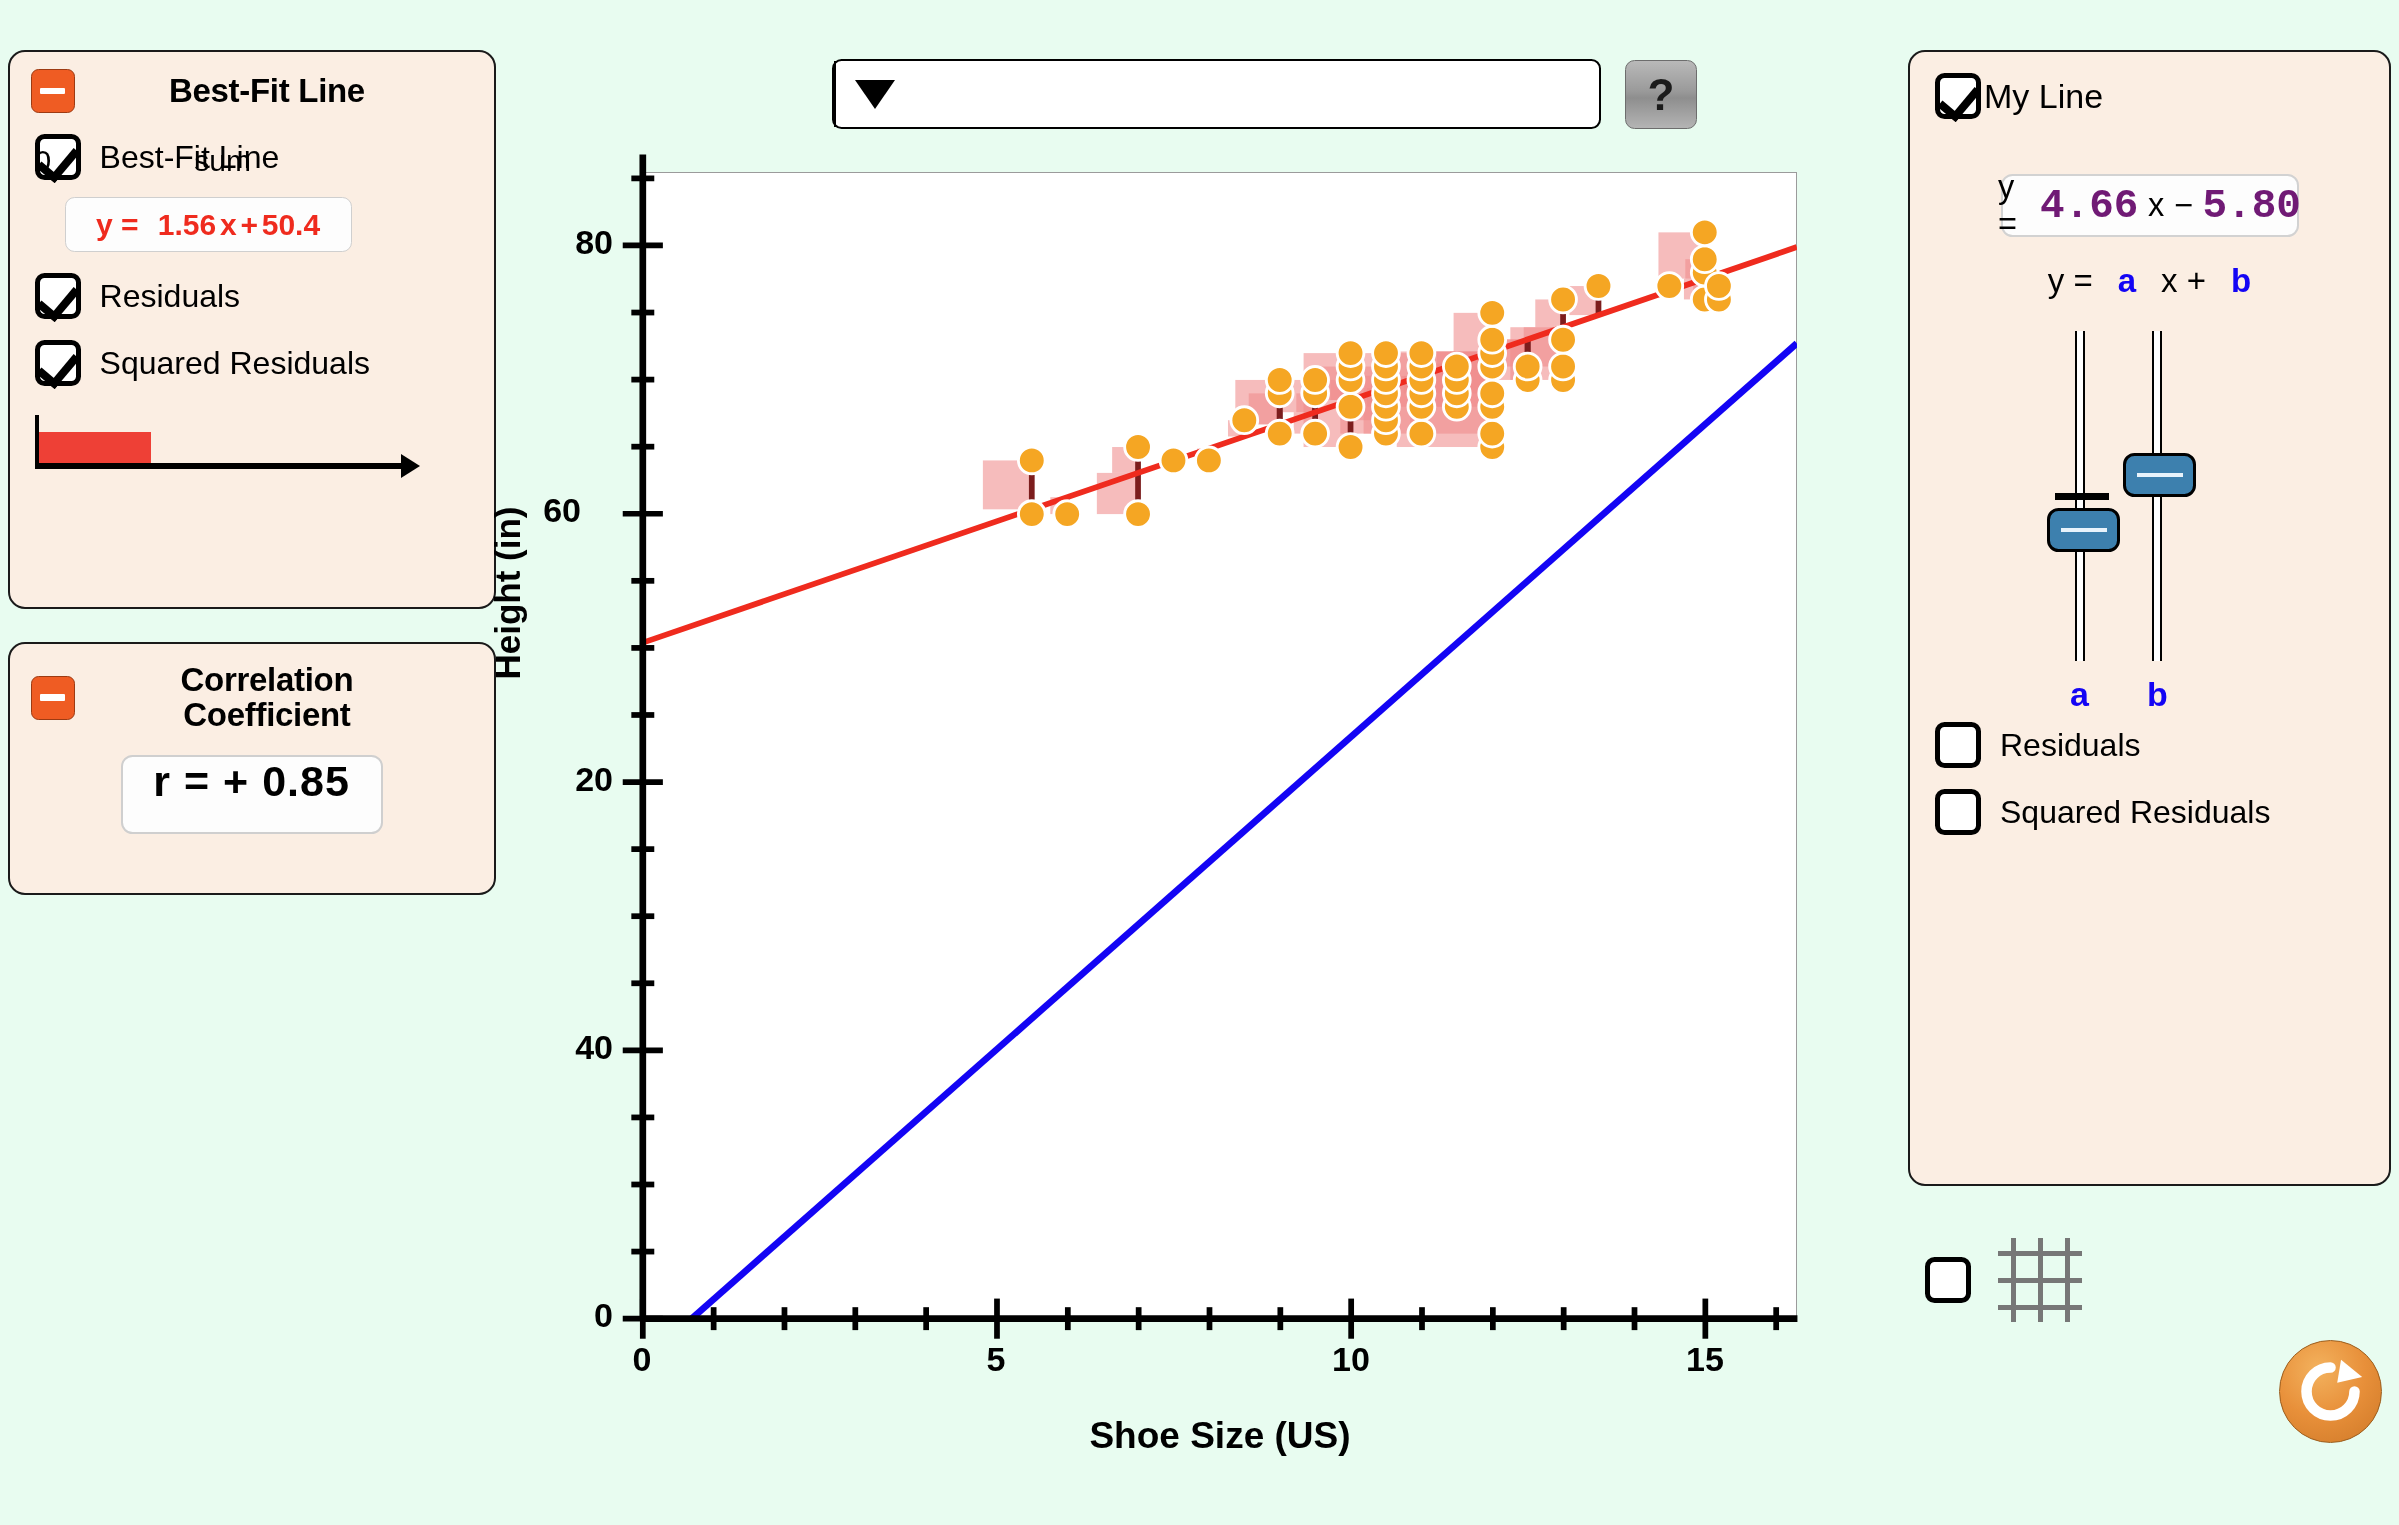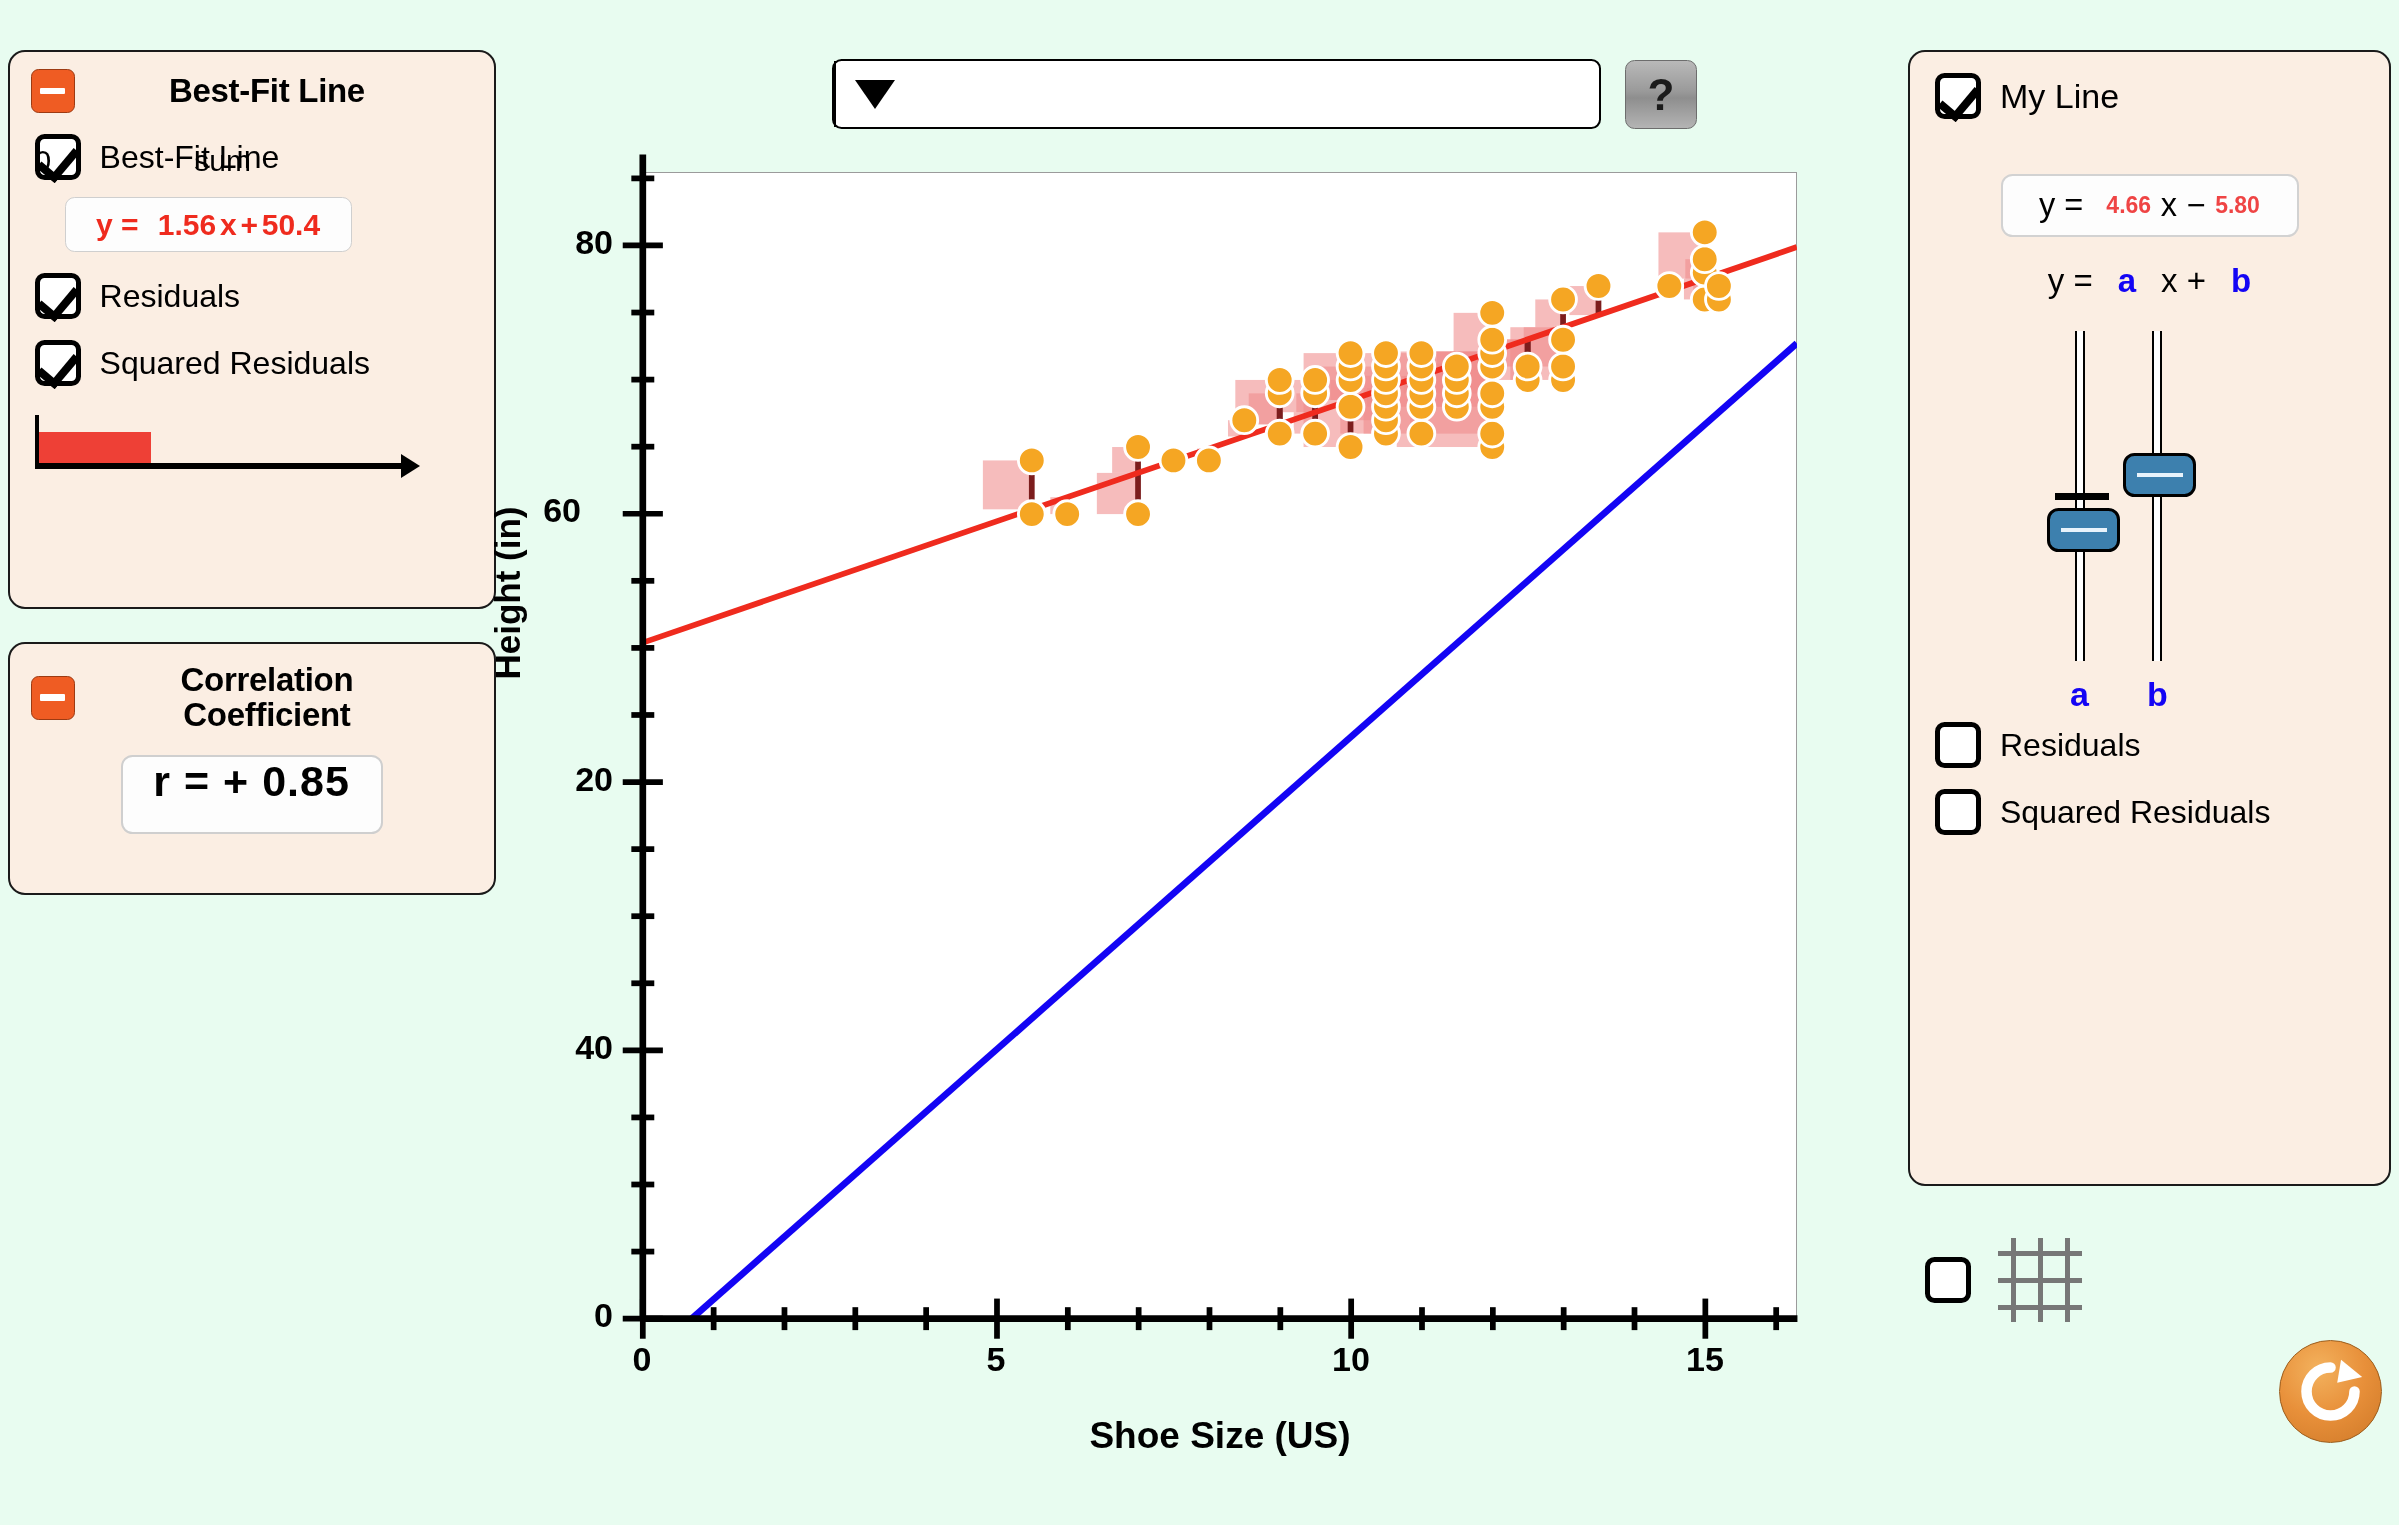--- a/index.html
+++ b/index.html
@@ -100,26 +100,26 @@
   }
   #xlabel{
     position:absolute;left:1220px;top:1415px;transform:translateX(-50%);
     font-size:37px;font-weight:bold;color:#000;white-space:nowrap;
   }
   .ytick-label{position:absolute;font-size:34px;font-weight:bold;color:#000;text-align:right;width:76px;}
   .xtick-label{position:absolute;font-size:34px;font-weight:bold;color:#000;text-align:center;width:76px;}
 
   
   #myline-panel{left:1908px;top:50px;width:483px;height:1136px;}
-  .ml-head{display:flex;align-items:center;gap:19px;padding:21px 0 0 25px;}
+  .ml-head{display:flex;align-items:center;gap:3px;padding:21px 0 0 25px;}
   .ml-eqbox{
     margin:55px auto 0 auto;background:#fdfdfd;border:2.9px solid #d2d2d2;border-radius:11.5px;
     width:294px;height:59px;display:flex;align-items:center;justify-content:center;gap:9.6px;
   }
-  .eq-blue{color:#ef4444;font-size:23px;font-weight:bold;}
+  .eq-blue{color:#701a75;font-size:41px;font-weight:bold;font-family:Liberation Mono, monospace;}
   .eq-black{color:#000;font-size:32.5px;}
   .ml-eqform{margin-top:25px;display:flex;justify-content:center;align-items:baseline;gap:25px;}
   .ml-eqform .lbl{font-size:33px;color:#000;}
   .ml-eqform .av{font-size:33px;font-weight:bold;color:#1304f4;}
 
   .slider-zone{position:relative;height:344px;margin-top:21px;}
   .sl-track{position:absolute;width:5.7px;background:#fff;border-left:2.9px solid #000;border-right:2.9px solid #000;box-sizing:content-box;}
   .sl-thumb{
     position:absolute;width:73px;height:44px;background:#3d80ae;border:3.8px solid #000;border-radius:11.5px;
     display:flex;align-items:center;justify-content:center;cursor:pointer;box-sizing:border-box;

